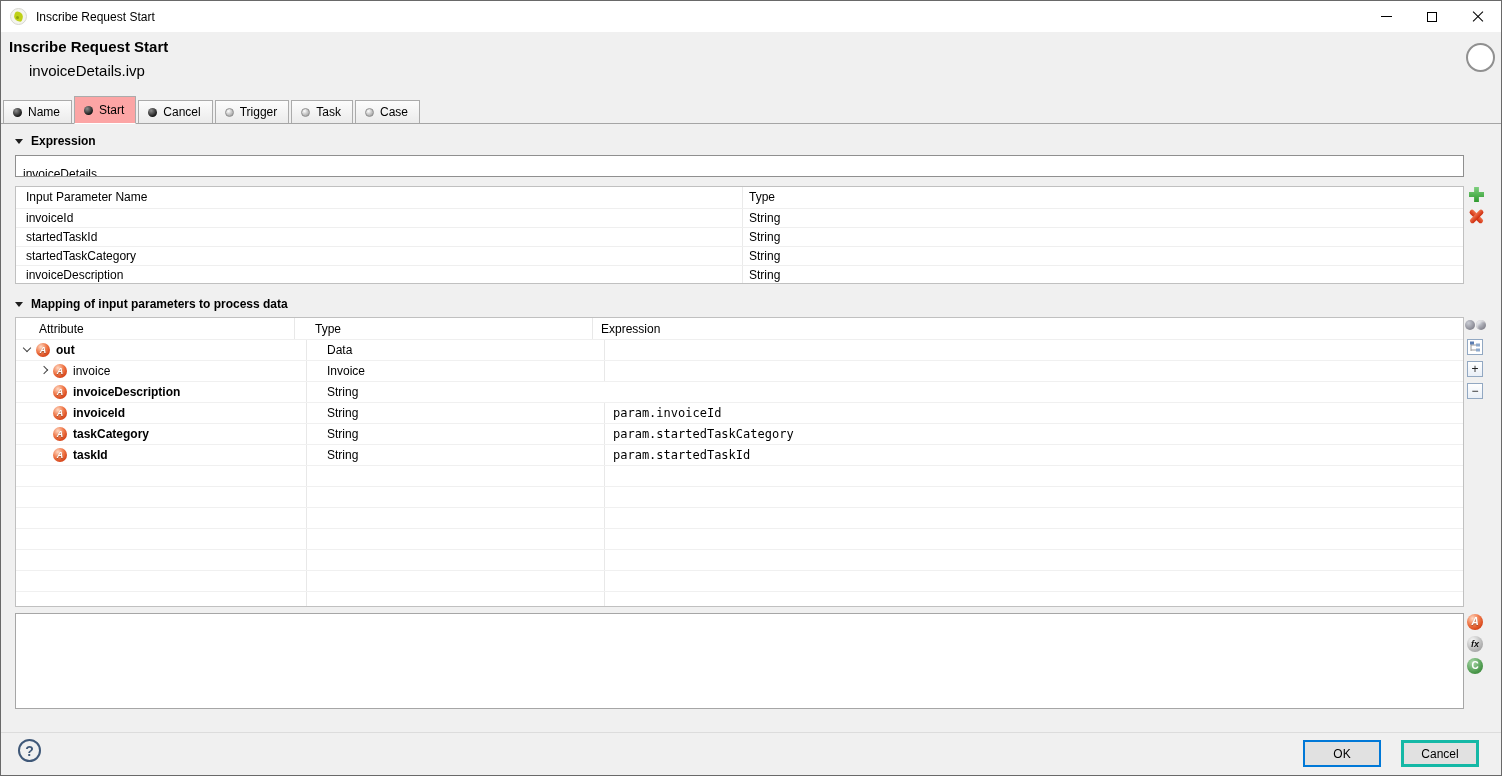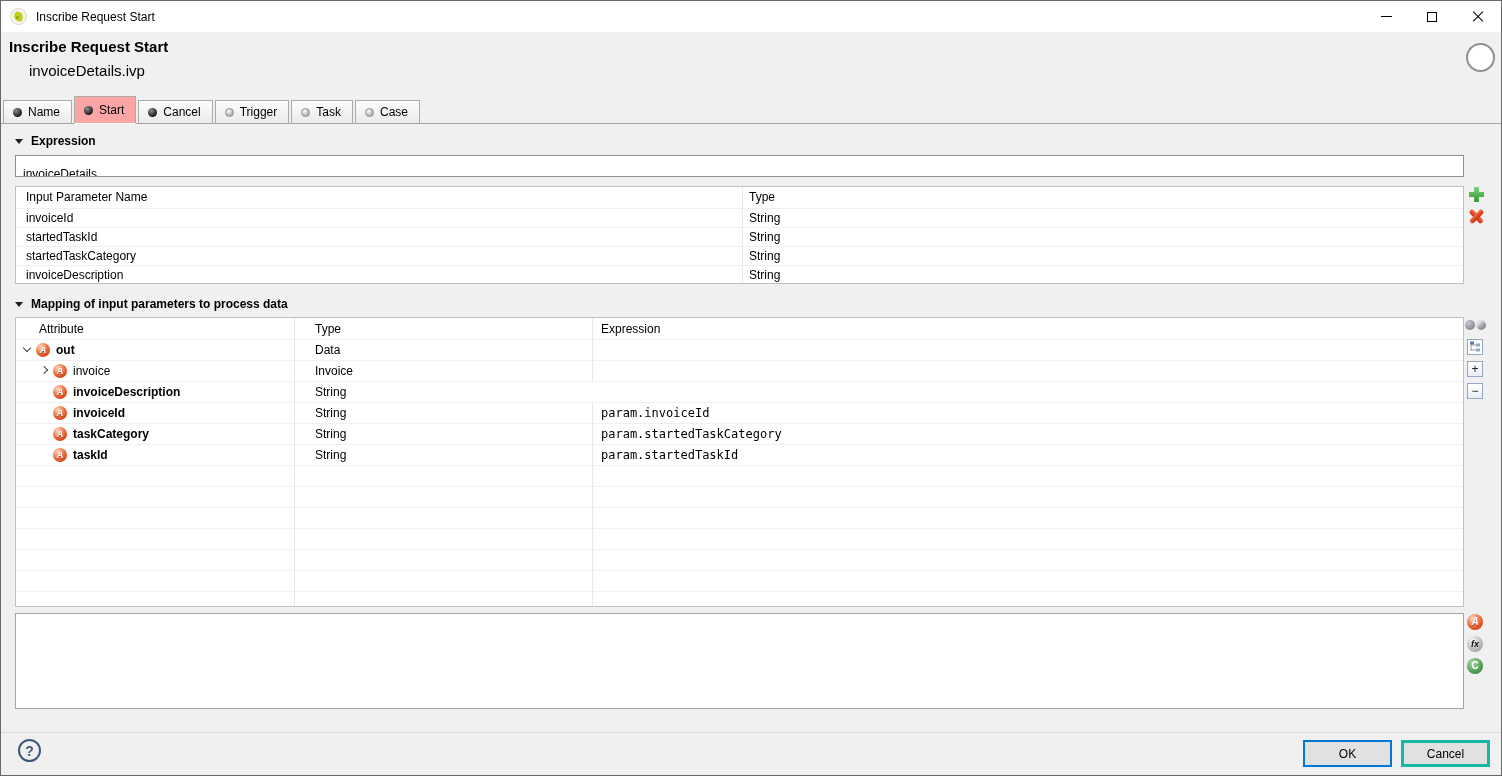--- a/index.html
+++ b/index.html
@@ -59,21 +59,21 @@
   .map-header{left:14px;top:295px;}
   .mapping-table{position:absolute;left:14px;top:316px;width:1449px;height:290px;background:#fff;border:1px solid #c0c0c0;overflow:hidden;}
   .m-header{height:22px;display:flex;border-bottom:1px solid #efefef;}
   .m-h{line-height:22px;}
   .m-h-attr{width:278px;padding-left:23px;}
   .m-h-type{width:298px;padding-left:20px;border-left:1px solid #e8e8e8;}
   .m-h-expr{flex:1;padding-left:8px;border-left:1px solid #e8e8e8;}
   .m-row{height:21px;display:flex;border-bottom:1px solid #f0f0f0;}
   .m-cell{height:20px;}
   .m-attr{width:278px;position:relative;}
-  .m-type{width:298px;line-height:20px;padding-left:20px;border-left:1px solid #e8e8e8;}
+  .m-type{width:298px;line-height:20px;padding-left:20px;border-left:1px solid #e8e8e8;margin-left:12px;}
   .m-expr{flex:1;line-height:20px;padding-left:8px;border-left:1px solid #e8e8e8;font-family:"DejaVu Sans Mono","Liberation Mono",monospace;font-size:12px;}
   .chev{position:absolute;width:6px;height:6px;border-right:1.5px solid #444;border-bottom:1.5px solid #444;top:6px;cursor:pointer;}
   .chev.down{transform:rotate(45deg);top:5px;}
   .chev.right{transform:rotate(-45deg);}
   .chev.lvl0{left:8px;}
   .chev.lvl1{left:25px;}
   .attr-icon{position:absolute;top:3px;width:14px;height:14px;border-radius:50%;background:radial-gradient(circle at 35% 28%,#ffd9c4 0%,#f07a4b 42%,#d33d12 80%,#b53008 100%);color:#fff;font-size:9px;font-weight:bold;font-style:italic;line-height:14px;text-align:center;text-shadow:0 1px 1px rgba(0,0,0,.35);}
   .attr-icon.lvl0{left:20px;}
   .attr-icon.lvl1{left:37px;}
   .attr-label{display:block;line-height:20px;}
@@ -91,21 +91,21 @@
   .icon-collapse{top:382px;}
   
   .expr-editor{position:absolute;left:14px;top:612px;width:1449px;height:96px;background:#fff;border:1px solid #a6a6a6;resize:none;font-family:"DejaVu Sans Mono","Liberation Mono",monospace;font-size:12px;padding:4px;color:#000;}
   .circle-icon{position:absolute;left:1466px;width:16px;height:16px;border-radius:50%;text-align:center;cursor:pointer;}
   .icon-attr-browser{top:613px;background:radial-gradient(circle at 35% 28%,#ffd9c4 0%,#f07a4b 42%,#d33d12 80%,#b53008 100%);color:#fff;font-size:10px;font-weight:bold;font-style:italic;line-height:16px;text-shadow:0 1px 1px rgba(0,0,0,.35);}
   .icon-fn-browser{top:635px;background:radial-gradient(circle at 35% 28%,#f7f7f7,#b5b5b5 62%,#8c8c8c 100%);color:#111;font-size:9px;font-weight:bold;font-style:italic;line-height:16px;}
   .icon-cms-browser{top:657px;background:radial-gradient(circle at 35% 28%,#a9d7a9,#4f9b4f 62%,#2e7a2e 100%);color:#fff;font-size:10px;font-weight:bold;line-height:16px;}
   
   .footer{position:absolute;left:0;top:731px;right:0;bottom:0;background:#f0f0f0;border-top:1px solid #dcdcdc;}
   .help-icon{position:absolute;left:17px;top:6px;width:23px;height:23px;border-radius:50%;border:2px solid #3f5878;color:#3f5878;font-size:14px;font-weight:bold;display:flex;align-items:center;justify-content:center;cursor:pointer;background:transparent;}
-  .btn{position:absolute;top:7px;width:89px;height:27px;background:#e1e1e1;font-family:"Liberation Sans",sans-serif;font-size:12px;display:flex;align-items:center;justify-content:center;cursor:pointer;}
+  .btn{position:absolute;top:7px;width:78px;height:27px;background:#e1e1e1;font-family:"Liberation Sans",sans-serif;font-size:12px;display:flex;align-items:center;justify-content:center;cursor:pointer;}
   .btn-ok{left:1302px;border:2px solid #0078d7;}
   .btn-cancel{left:1400px;border:3px solid #14b8a6;}
 </style>
 </head>
 <body>
 
 <div class="window">
 
   <div class="titlebar">
     <span class="app-icon"></span>

